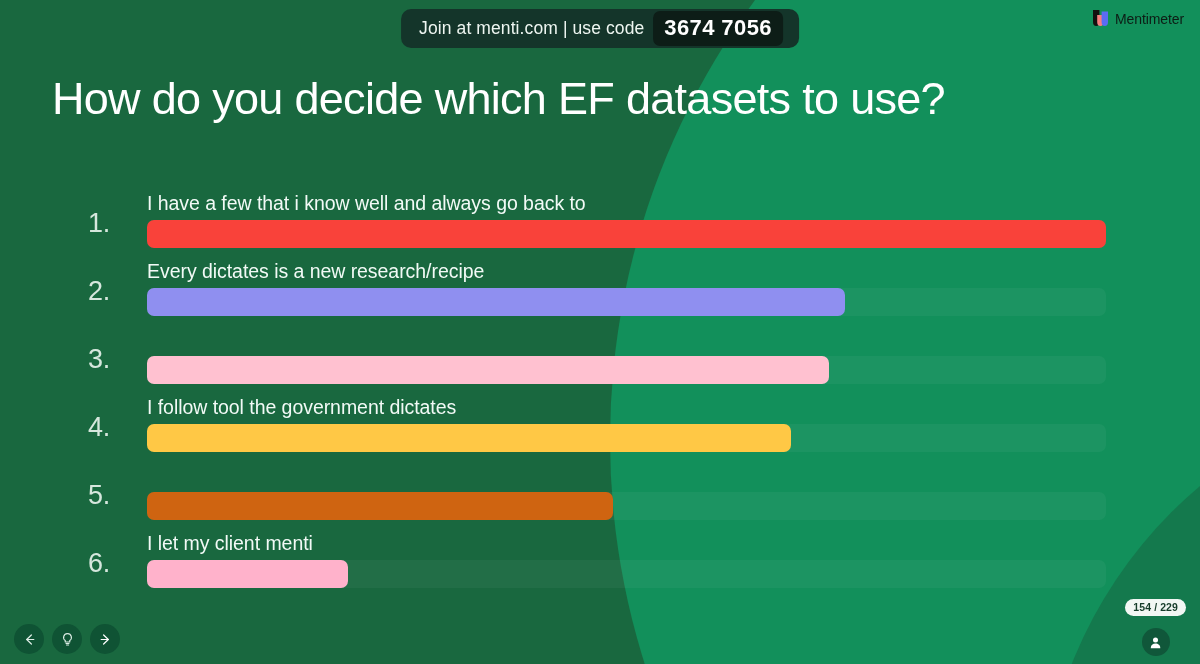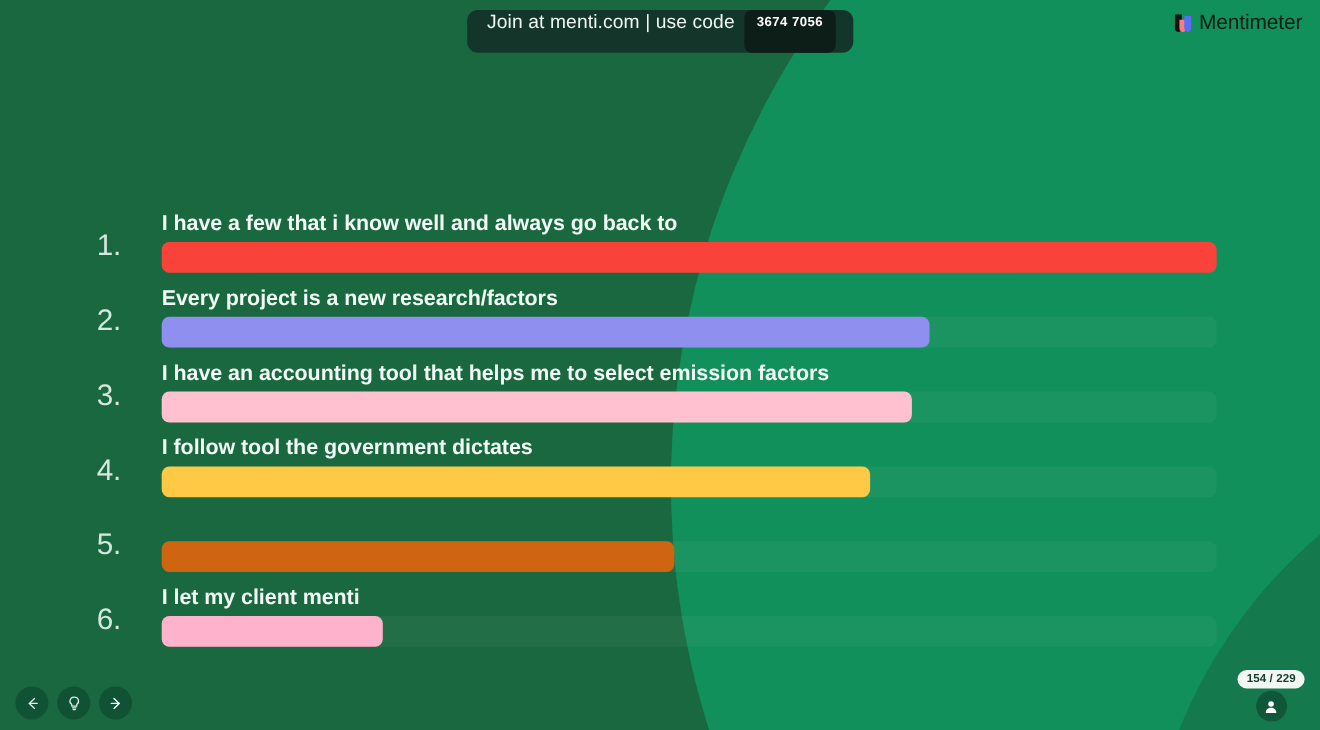--- a/index.html
+++ b/index.html
@@ -44,36 +44,37 @@
   }
 
   
   .join-banner {
     position: absolute;
     left: 50%;
     transform: translateX(-50%);
     top: 9px;
     height: 39px;
     display: flex;
+    align-items: center;
     gap: 9px;
     padding: 0 16px 0 18px;
     background: #14352a;
     border-radius: 10px;
     z-index: 6;
   }
   .join-text {
     color: #eef6f1;
     font-size: 17.5px;
     letter-spacing: .1px;
     white-space: nowrap;
   }
   .join-code {
     background: #0d1d17;
     color: #ffffff;
-    font-size: 12px;
+    font-size: 22px;
     font-weight: bold;
     letter-spacing: .4px;
     padding: 4px 11px 5px;
     border-radius: 7px;
     white-space: nowrap;
   }
 
   
   .brand {
     position: absolute;
@@ -84,21 +85,21 @@
     gap: 7px;
     z-index: 6;
   }
   .brand-mark {
     width: 15px;
     height: 17px;
     display: block;
   }
   .brand-name {
     color: #0d1c15;
-    font-size: 19px;
+    font-size: 14px;
     font-weight: 500;
     letter-spacing: -.1px;
   }
 
   
   .title {
     position: absolute;
     left: 52px;
     top: 72px;
     width: 1060px;
@@ -132,21 +133,21 @@
     font-size: 27px;
     font-weight: 500;
     letter-spacing: -.3px;
   }
   .row-label {
     position: absolute;
     left: 147px;
     top: 6px;
     color: #f2faf6;
     font-size: 19.5px;
-    font-weight: 700;
+    font-weight: 400;
     letter-spacing: -.05px;
     white-space: nowrap;
   }
   .track {
     position: absolute;
     left: 147px;
     top: 34px;
     width: 959px;
     height: 28px;
     border-radius: 7px;
@@ -184,21 +185,21 @@
   .nav-btn svg { display: block; }
 
   
   .participants {
     position: absolute;
     right: 14px;
     bottom: 8px;
     display: flex;
     flex-direction: column;
     align-items: center;
-    gap: 2px;
+    gap: 12px;
     z-index: 7;
   }
   .count-badge {
     background: #f2f7f4;
     color: #173d2b;
     font-size: 10.5px;
     font-weight: bold;
     letter-spacing: .1px;
     padding: 2px 8px 3px;
     border-radius: 9px;
@@ -231,42 +232,42 @@
 
   <div class="brand">
     <svg class="brand-mark" viewBox="0 0 15 17">
       <path d="M0 0 L0 12 Q0 16 3.2 16 Q6.4 16 6.4 12 L6.4 0 Z" fill="#14110f"></path>
       <path d="M4.2 5 L4.2 12 Q4.2 16 7.4 16 Q10.6 16 10.6 12 L10.6 5 Z" fill="#f77f7f"></path>
       <path d="M8.6 1.5 L8.6 12 Q8.6 16 11.8 16 Q15 16 15 12 L15 1.5 Z" fill="#5b6cf5"></path>
     </svg>
     <span class="brand-name">Mentimeter</span>
   </div>
 
+  <div class="title">How do you decide which EF datasets to use?</div>
 
   <div class="results">
 
     <div class="row">
       <div class="rank">1.</div>
       <div class="row-label">I have a few that i know well and always go back to</div>
       <div class="track">
         <div class="bar" id="bar0" style="width: 100%; background: rgb(249, 66, 58);"></div>
       </div>
     </div>
 
     <div class="row">
       <div class="rank">2.</div>
-      <div class="row-label">Every project is a new research/factors</div>
+      <div class="row-label">Every dictates is a new research/recipe</div>
       <div class="track">
         <div class="bar" id="bar1" style="width: 72.8%; background: rgb(143, 143, 240);"></div>
       </div>
     </div>
 
     <div class="row">
       <div class="rank">3.</div>
-      <div class="row-label">I have an accounting tool that helps me to select emission factors</div>
       <div class="track">
         <div class="bar" id="bar2" style="width: 71.1%; background: rgb(255, 193, 208);"></div>
       </div>
     </div>
 
     <div class="row">
       <div class="rank">4.</div>
       <div class="row-label">I follow tool the government dictates</div>
       <div class="track">
         <div class="bar" id="bar3" style="width: 67.2%; background: rgb(255, 200, 69);"></div>

